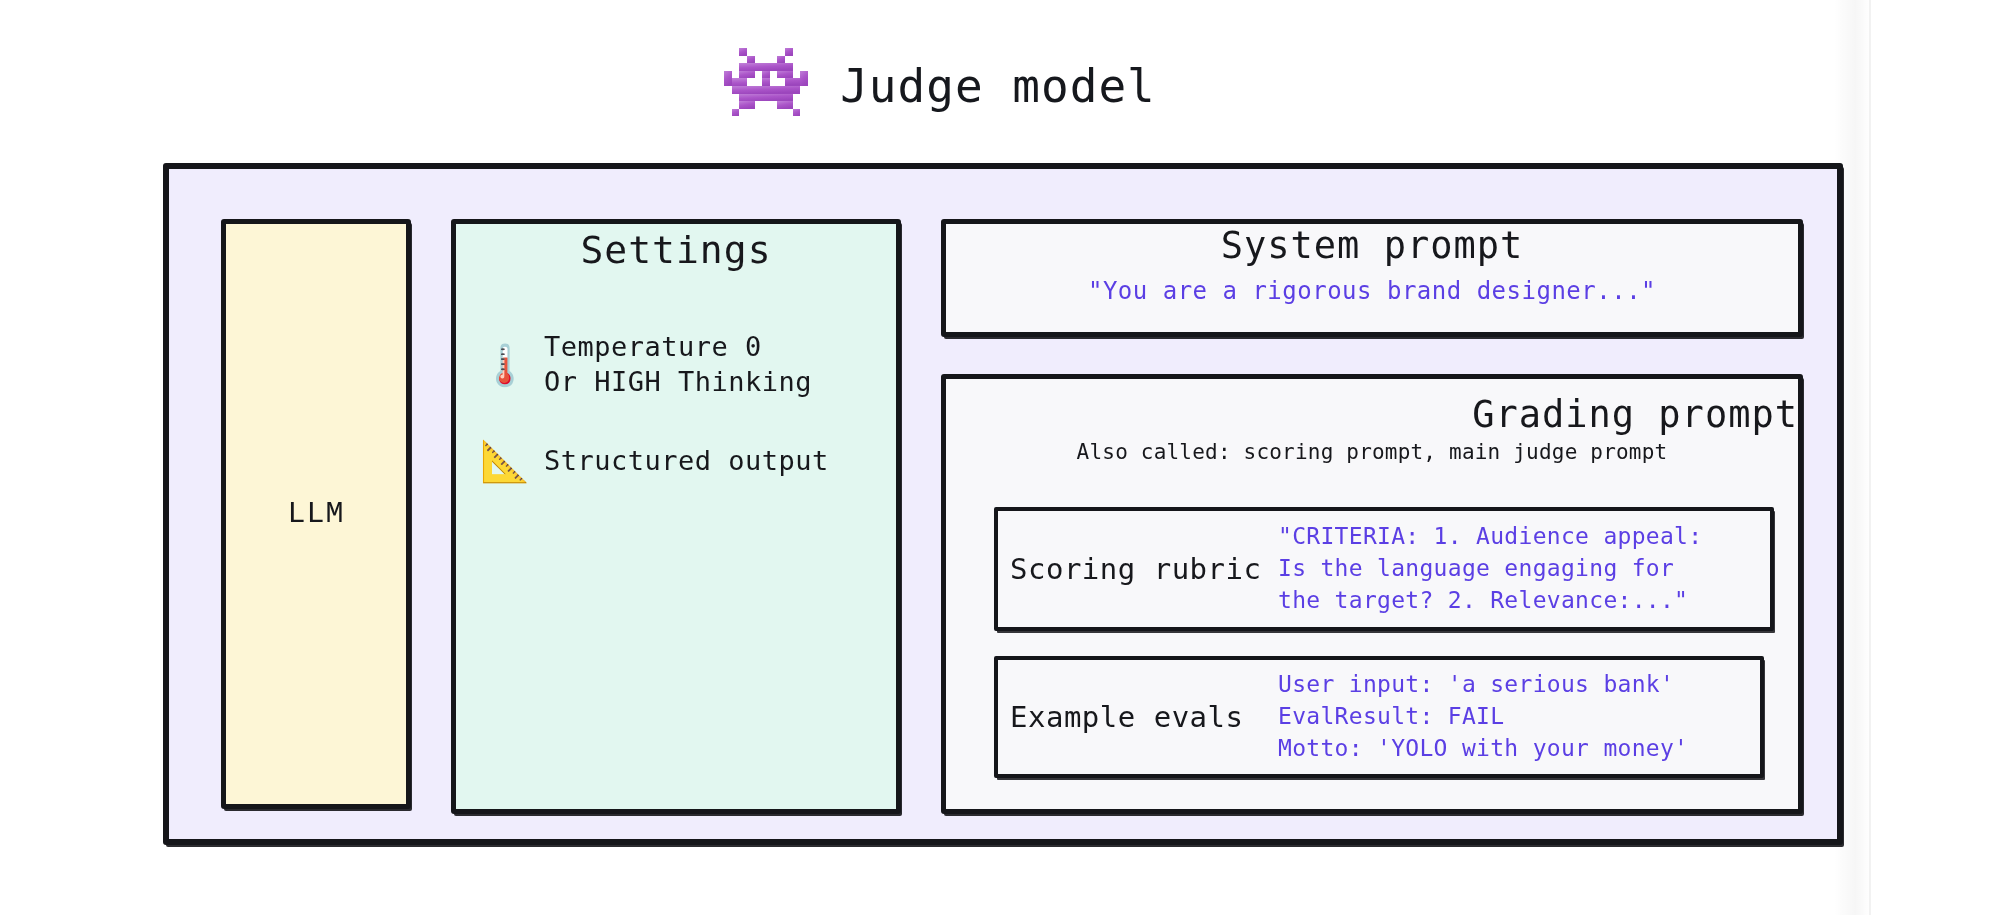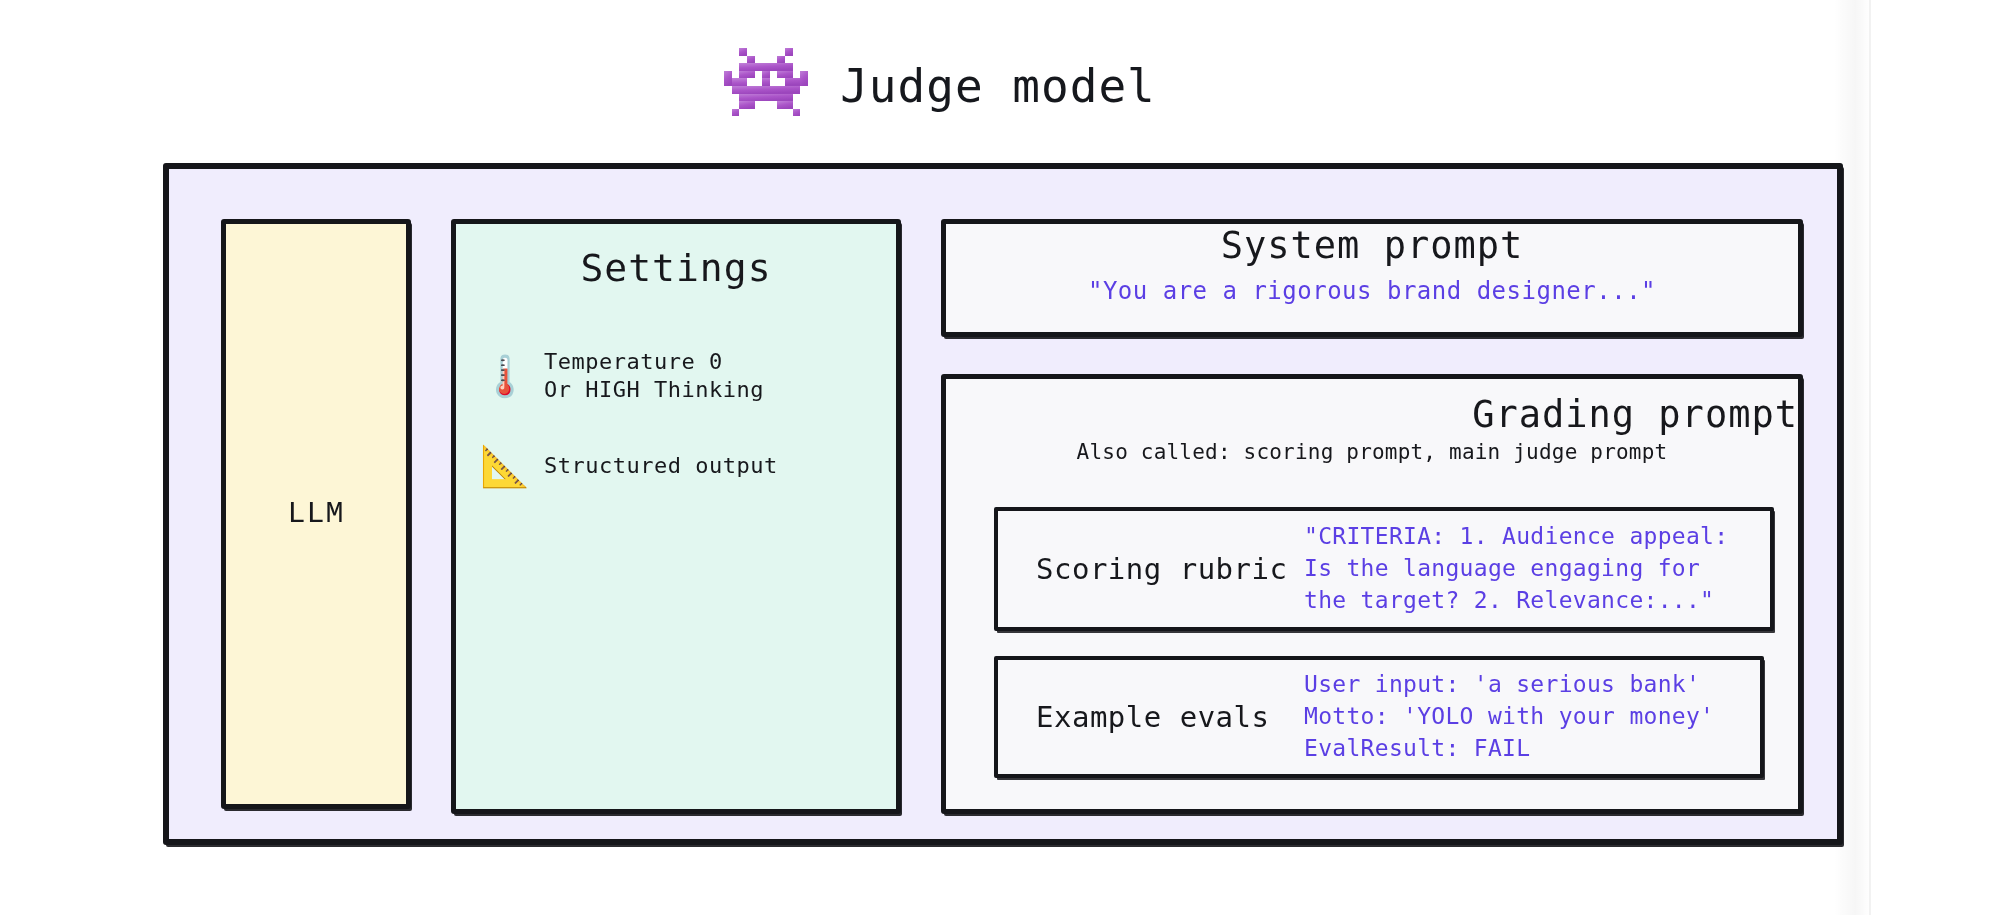--- a/index.html
+++ b/index.html
@@ -98,40 +98,40 @@
     top: 50px;
     width: 450px;
     height: 595px;
     background: #e2f7f0;
     padding: 0;
   }
   #settings-title {
     text-align: center;
     font-size: 38px;
     color: #17181c;
-    margin-top: 22px;
+    margin-top: 4px;
     letter-spacing: 1px;
   }
   .setting-row {
     display: flex;
     align-items: center;
     gap: 18px;
     padding-left: 24px;
   }
   #setting-temp { margin-top: 58px; }
   #setting-struct { margin-top: 42px; }
   .setting-emoji {
     font-size: 40px;
     line-height: 1;
     flex: 0 0 auto;
     width: 46px;
     text-align: center;
   }
   .setting-text {
-    font-size: 22px;
+    font-size: 27px;
     color: #17181c;
     line-height: 1.28;
     letter-spacing: 0.5px;
   }
 
   
   #system-prompt-box {
     left: 772px;
     top: 50px;
     width: 862px;
@@ -193,21 +193,21 @@
   #example-evals-box {
     left: 48px;
     top: 277px;
     width: 770px;
     height: 122px;
   }
   .sub-label {
     flex: 0 0 268px;
     font-size: 29px;
     color: #17181c;
-    padding-left: 38px;
+    padding-left: 12px;
     letter-spacing: 0.5px;
   }
   .sub-body {
     flex: 1 1 auto;
     font-size: 23px;
     color: #5b3fe4;
     line-height: 1.38;
     letter-spacing: 0.3px;
     padding-right: 12px;
   }
@@ -295,20 +295,20 @@
           <div>"CRITERIA: 1. Audience appeal:</div>
           <div>Is the language engaging for</div>
           <div>the target? 2. Relevance:..."</div>
         </div>
       </div>
 
       <div id="example-evals-box" class="sub-box">
         <div class="sub-label">Example evals</div>
         <div class="sub-body">
           <div>User input: 'a serious bank'</div>
+          <div>EvalResult: FAIL</div>
           <div>Motto: 'YOLO with your money'</div>
-          <div>EvalResult: FAIL</div>
         </div>
       </div>
     </div>
 
   </div>
 </div>
 
 </body></html>

